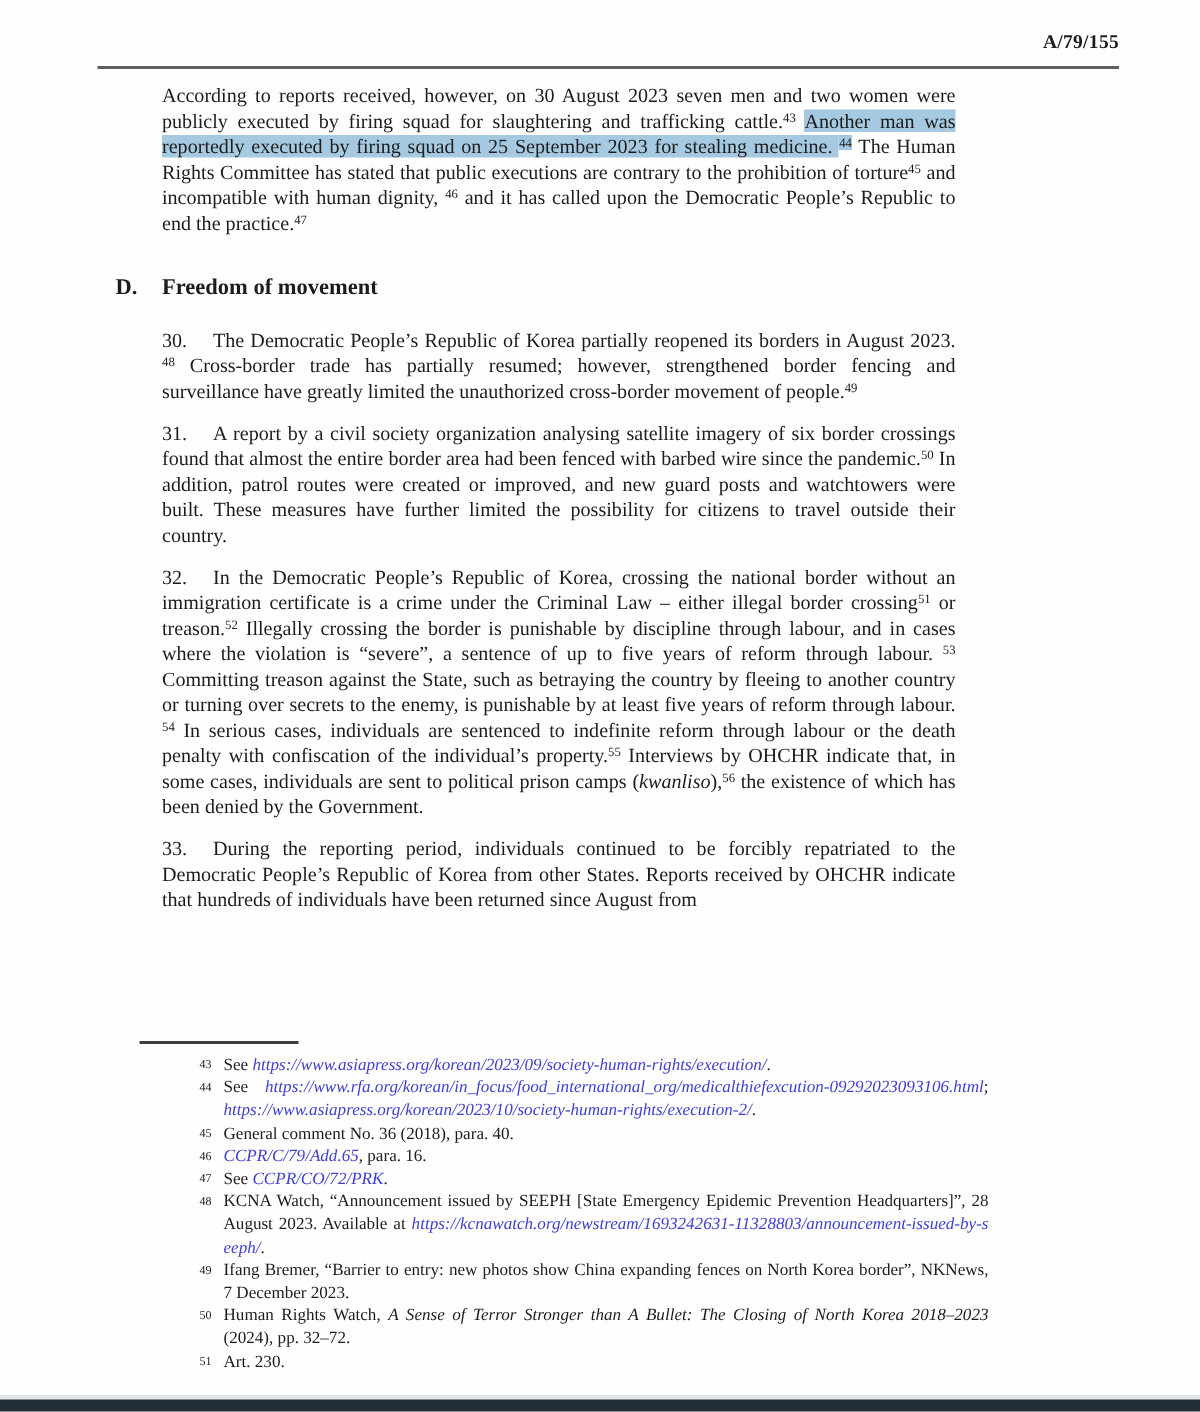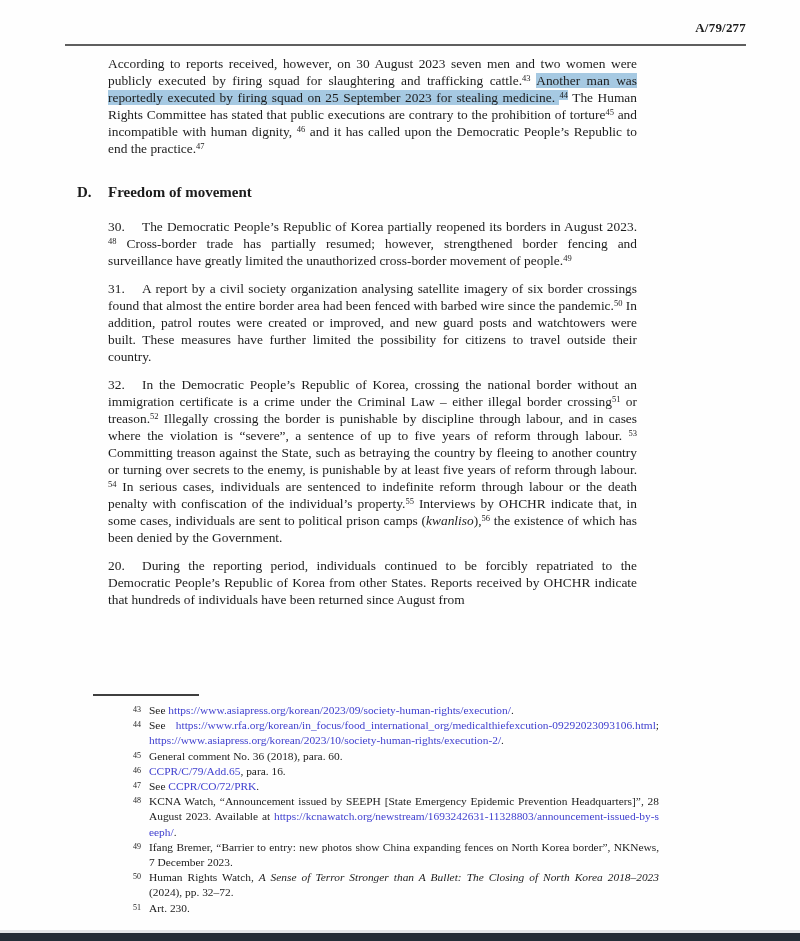--- a/index.html
+++ b/index.html
@@ -33,21 +33,21 @@
     position:relative;text-align:left;
   }
   .heading-letter{position:absolute;left:-31px;top:0;}
 
   .sup{
     font-size:8.5px;line-height:0;
     position:relative;top:-4.5px;
   }
   .hl{background:var(--hl,#a6c9e2);}
   .it{font-style:italic;}
-  .link{color:var(--link,#4040cf);word-break:break-all;}
+  .link{color:var(--link,#4040cf);word-break:break-all;font-style:italic;}
 
   .footnotes{
     position:absolute;top:694px;left:93px;width:566px;
     font-size:11.4px;line-height:15.2px;
   }
   .fn-separator{
     width:106px;border-top:2px solid #3f3f3f;margin:0 0 7px 0;
   }
   .footnote{display:flex;}
   .fn-num{
@@ -59,47 +59,47 @@
 
   .bottom-strip{position:absolute;left:0;right:0;bottom:0;}
   .bottom-strip .light{height:3px;background:#e2e6e9;}
   .bottom-strip .dark{height:8px;background:var(--bar,#232d37);}
 </style>
 </head>
 <body>
 
 <div class="page">
 
-  <div class="doc-symbol">A/79/277</div>
+  <div class="doc-symbol">A/79/155</div>
 
   <div class="header-rule"></div>
 
   <main class="body-text" id="body-blocks">
       <p class="para"><span>According to reports received, however, on 30 August 2023 seven men and two women were publicly executed by firing squad for slaughtering and trafficking cattle.</span><span class="sup">43</span><span> </span><span class="hl">Another man was reportedly executed by firing squad on 25 September 2023 for stealing medicine. </span><span class="sup hl">44</span><span> The Human Rights Committee has stated that public executions are contrary to the prohibition of torture</span><span class="sup">45</span><span> and incompatible with human dignity, </span><span class="sup">46</span><span> and it has called upon the Democratic People’s Republic to end the practice.</span><span class="sup">47</span></p>
       <div class="heading"><span class="heading-letter">D.</span><span>Freedom of movement</span></div>
       <p class="para"><span class="para-num">30.</span><span>The Democratic People’s Republic of Korea partially reopened its borders in August 2023. </span><span class="sup">48</span><span> Cross-border trade has partially resumed; however, strengthened border fencing and surveillance have greatly limited the unauthorized cross-border movement of people.</span><span class="sup">49</span></p>
       <p class="para"><span class="para-num">31.</span><span>A report by a civil society organization analysing satellite imagery of six border crossings found that almost the entire border area had been fenced with barbed wire since the pandemic.</span><span class="sup">50</span><span> In addition, patrol routes were created or improved, and new guard posts and watchtowers were built. These measures have further limited the possibility for citizens to travel outside their country.</span></p>
       <p class="para"><span class="para-num">32.</span><span>In the Democratic People’s Republic of Korea, crossing the national border without an immigration certificate is a crime under the Criminal Law – either illegal border crossing</span><span class="sup">51</span><span> or treason.</span><span class="sup">52</span><span> Illegally crossing the border is punishable by discipline through labour, and in cases where the violation is “severe”, a sentence of up to five years of reform through labour. </span><span class="sup">53</span><span> Committing treason against the State, such as betraying the country by fleeing to another country or turning over secrets to the enemy, is punishable by at least five years of reform through labour. </span><span class="sup">54</span><span> In serious cases, individuals are sentenced to indefinite reform through labour or the death penalty with confiscation of the individual’s property.</span><span class="sup">55</span><span> Interviews by OHCHR indicate that, in some cases, individuals are sent to political prison camps (</span><span class="it">kwanliso</span><span>),</span><span class="sup">56</span><span> the existence of which has been denied by the Government.</span></p>
-      <p class="para"><span class="para-num">20.</span><span>During the reporting period, individuals continued to be forcibly repatriated to the Democratic People’s Republic of Korea from other States. Reports received by OHCHR indicate that hundreds of individuals have been returned since August from</span></p>
+      <p class="para"><span class="para-num">33.</span><span>During the reporting period, individuals continued to be forcibly repatriated to the Democratic People’s Republic of Korea from other States. Reports received by OHCHR indicate that hundreds of individuals have been returned since August from</span></p>
     </main>
 
   <section class="footnotes">
     <div class="fn-separator"></div>
     <div id="fn-list">
         <div class="footnote">
           <span class="fn-num">43</span>
           <div class="fn-body"><span>See </span><span class="link">https://www.asiapress.org/korean/2023/09/society-human-rights/execution/</span><span>.</span></div>
         </div>
         <div class="footnote">
           <span class="fn-num">44</span>
           <div class="fn-body"><span>See </span><span class="link">https://www.rfa.org/korean/in_focus/food_international_org/medicalthiefexcution-09292023093106.html</span><span>; </span><span class="link">https://www.asiapress.org/korean/2023/10/society-human-rights/execution-2/</span><span>.</span></div>
         </div>
         <div class="footnote">
           <span class="fn-num">45</span>
-          <div class="fn-body"><span>General comment No. 36 (2018), para. 60.</span></div>
+          <div class="fn-body"><span>General comment No. 36 (2018), para. 40.</span></div>
         </div>
         <div class="footnote">
           <span class="fn-num">46</span>
           <div class="fn-body"><span class="link">CCPR/C/79/Add.65</span><span>, para. 16.</span></div>
         </div>
         <div class="footnote">
           <span class="fn-num">47</span>
           <div class="fn-body"><span>See </span><span class="link">CCPR/CO/72/PRK</span><span>.</span></div>
         </div>
         <div class="footnote">

